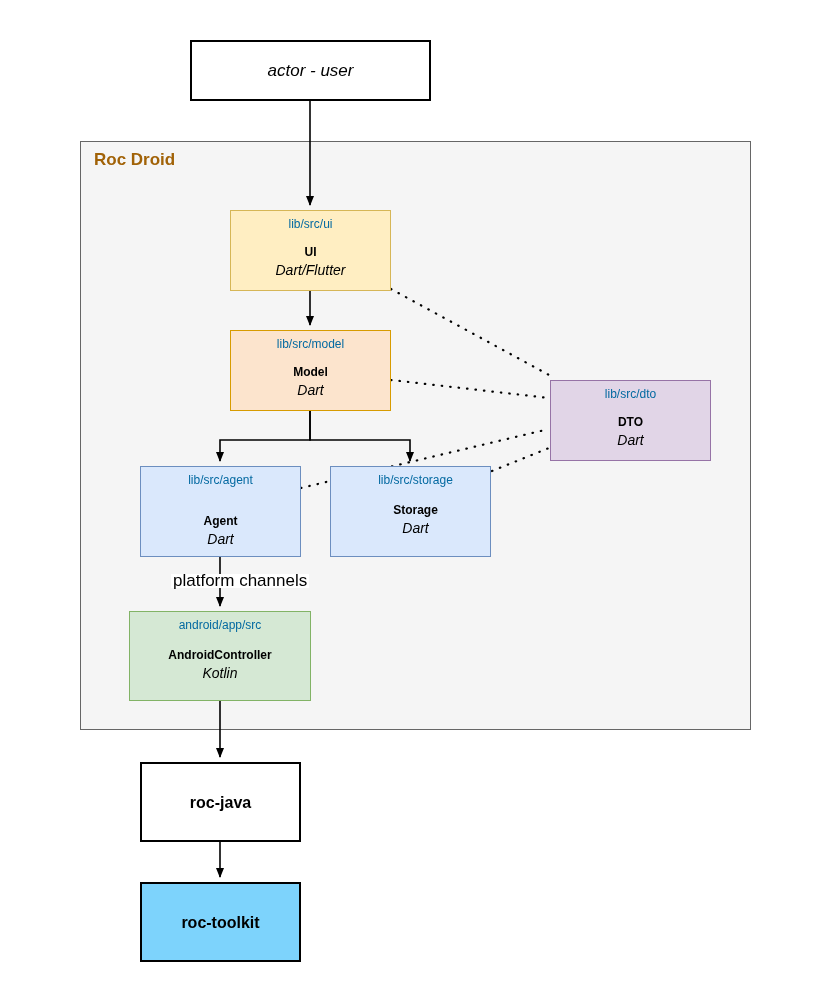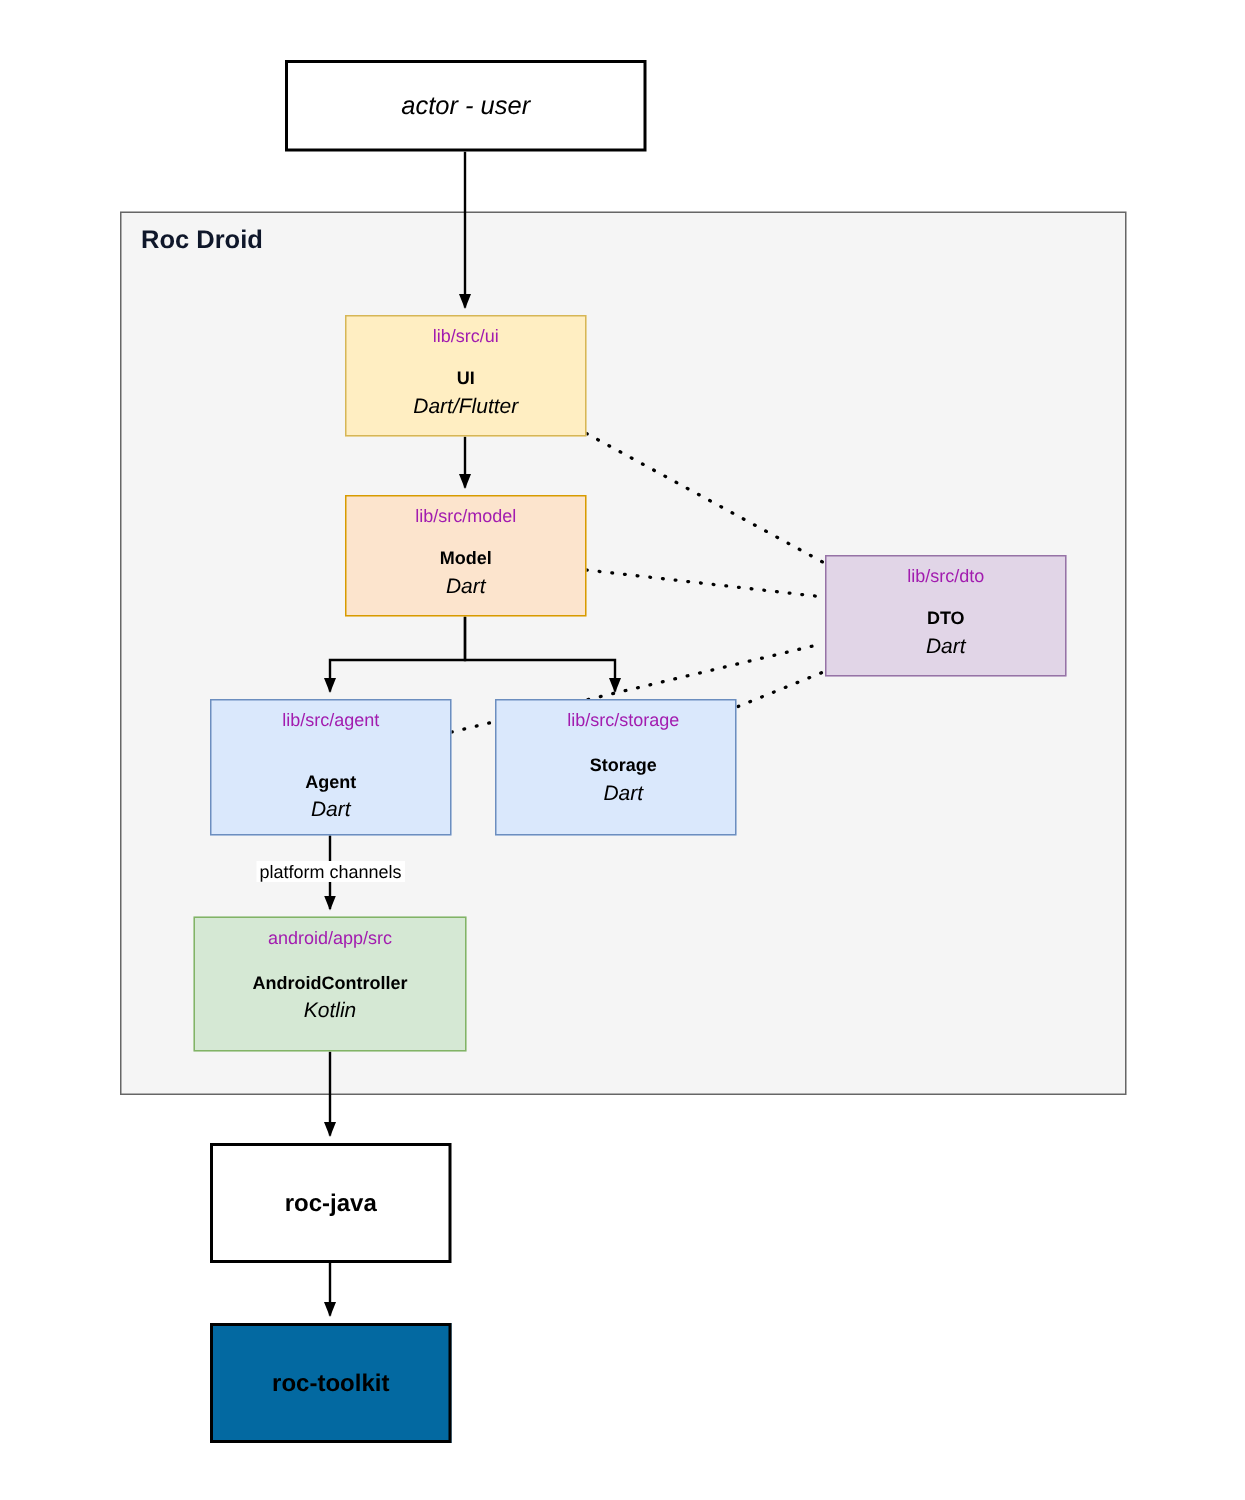--- a/index.html
+++ b/index.html
@@ -25,21 +25,21 @@
     position: absolute;
     box-sizing: border-box;
     display: flex;
     flex-direction: column;
     align-items: center;
     justify-content: flex-start;
     text-align: left;
   }
   .node .path-label {
     font-size: 12px;
-    color: #a21caf;
+    color: #0369a1;
     line-height: 14px;
     margin-top: 6px;
   }
   .node .node-title {
     font-size: 12px;
     font-weight: bold;
     color: #000000;
     line-height: 19px;
   }
   .node .node-lang {
@@ -64,25 +64,25 @@
   #group-roc-droid {
     position: absolute;
     box-sizing: border-box;
     background: #f5f5f5;
     border: 1px solid #666666;
   }
   #group-roc-droid-label {
     position: absolute;
     font-size: 17px;
     font-weight: bold;
-    color: #0f172a;
+    color: #a16207;
   }
   .edge-label {
     position: absolute;
-    font-size: 12px;
+    font-size: 17px;
     color: #000000;
     background: #ffffff;
     padding: 0 2px;
     white-space: nowrap;
     line-height: 14px;
   }
   svg.wires {
     position: absolute;
     left: 0;
     top: 0;
@@ -157,21 +157,21 @@
     <span class="node-title" style="margin-top:12px;">UI</span>
     <span class="node-lang">Dart/Flutter</span>
   </div>
 
   <div class="node" style="left:230px; top:330px; width:161px; height:81px; background:#fce4cd; border:1px solid #d79b00;">
     <span class="path-label">lib/src/model</span>
     <span class="node-title" style="margin-top:12px;">Model</span>
     <span class="node-lang">Dart</span>
   </div>
 
-  <div class="node" style="left:550px; top:370px; width:161px; height:81px; background:#e1d5e7; border:1px solid #9673a6;">
+  <div class="node" style="left:550px; top:380px; width:161px; height:81px; background:#e1d5e7; border:1px solid #9673a6;">
     <span class="path-label">lib/src/dto</span>
     <span class="node-title" style="margin-top:12px;">DTO</span>
     <span class="node-lang">Dart</span>
   </div>
 
   <div class="node" style="left:140px; top:466px; width:161px; height:91px; background:#dae8fc; border:1px solid #6c8ebf;">
     <span class="path-label">lib/src/agent</span>
     <span class="node-title" style="margin-top:25px;">Agent</span>
     <span class="node-lang">Dart</span>
   </div>
@@ -187,17 +187,17 @@
   <div class="node" style="left:129px; top:611px; width:182px; height:90px; background:#d5e8d4; border:1px solid #82b366;">
     <span class="path-label">android/app/src</span>
     <span class="node-title" style="margin-top:14px;">AndroidController</span>
     <span class="node-lang">Kotlin</span>
   </div>
 
   <div class="node plain" style="left:140px; top:762px; width:161px; height:80px; background:#ffffff; border:2px solid #000000;">
     <span class="node-title">roc-java</span>
   </div>
 
-  <div class="node plain" style="left:140px; top:882px; width:161px; height:80px; background:#0369a1; border:2px solid #000000;">
+  <div class="node plain" style="left:140px; top:882px; width:161px; height:80px; background:#7dd3fc; border:2px solid #000000;">
     <span class="node-title">roc-toolkit</span>
   </div>
 
 </div>
 
 </body></html>

